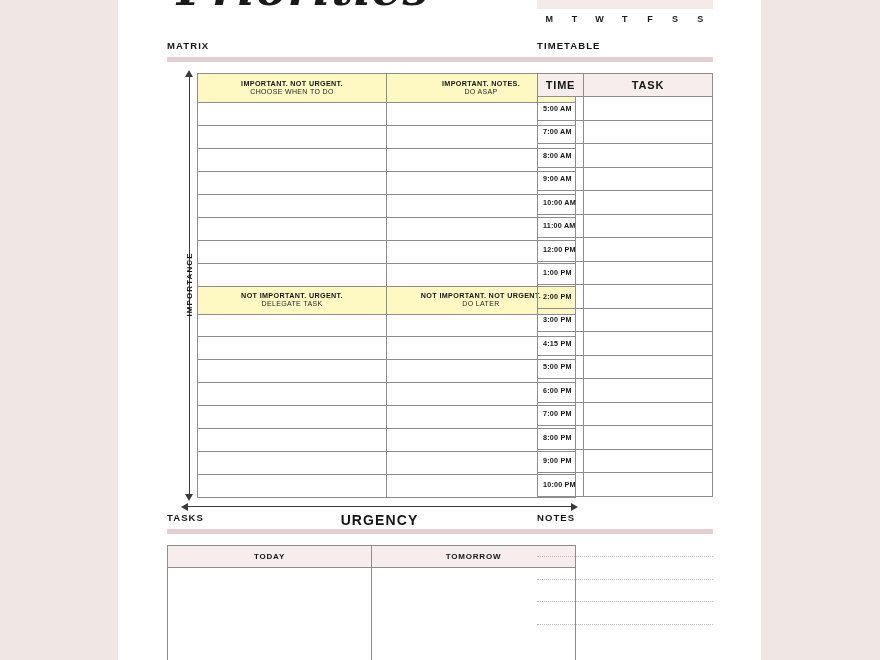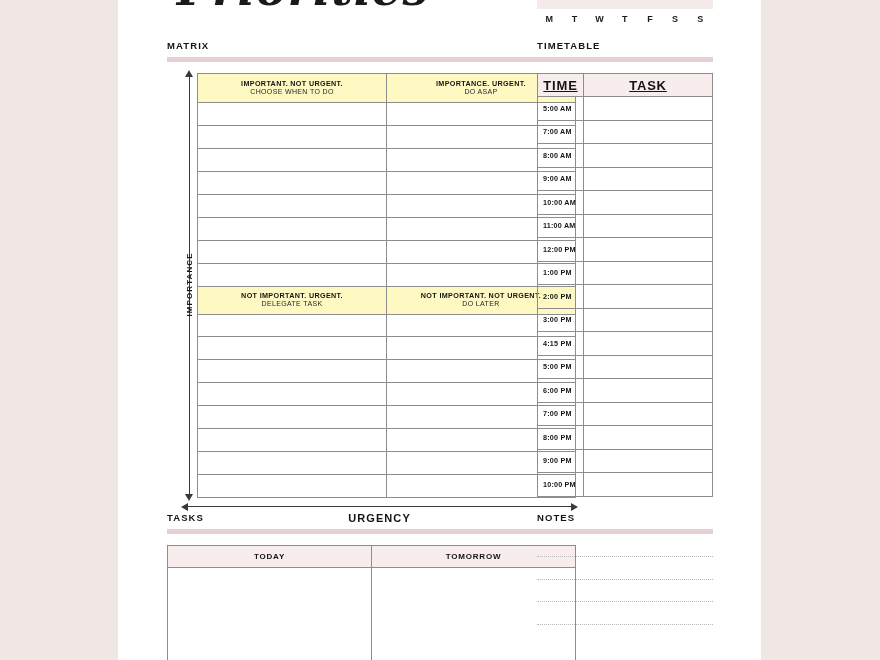--- a/index.html
+++ b/index.html
@@ -204,21 +204,21 @@
     border-top: 4.5px solid transparent;
     border-bottom: 4.5px solid transparent;
   }
   #urg-axis .arrow-l { left: -2px; border-right: 7px solid #3a3a3a; }
   #urg-axis .arrow-r { right: -2px; border-left: 7px solid #3a3a3a; }
   #urg-label {
     position: absolute;
     left: 0; right: 0;
     top: 11px;
     text-align: center;
-    font-size: 11px;
+    font-size: 14px;
     font-weight: 700;
     letter-spacing: 1.1px;
     color: #141414;
   }
 
   
   #timetable-block {
     position: absolute;
     left: 419px;
     top: 40px;
@@ -241,24 +241,23 @@
     padding-left: 5px;
     font-size: 7.2px;
     font-weight: 700;
     color: #141414;
     letter-spacing: .2px;
   }
   .tt-head .tt-time,
   .tt-head .tt-task {
     justify-content: center;
     padding-left: 0;
-    font-size: 13px;
+    font-size: 11px;
     letter-spacing: .8px;
     height: 22px;
-    text-decoration: underline;
   }
   .tt-task {
     flex: 1 1 auto;
     height: 22.5px;
     display: flex;
     align-items: center;
     font-weight: 700;
     color: #141414;
   }
 
@@ -343,21 +342,21 @@
         <div id="imp-label">IMPORTANCE</div>
       </div>
 
       <div id="matrix-grid">
         <div class="m-quad-head">
           <div>
             <div class="l1">IMPORTANT. NOT URGENT.</div>
             <div class="l2">CHOOSE WHEN TO DO</div>
           </div>
           <div>
-            <div class="l1">IMPORTANCE. URGENT.</div>
+            <div class="l1">IMPORTANT. NOTES.</div>
             <div class="l2">DO ASAP</div>
           </div>
         </div>
         <div id="matrix-top-rows" style="flex:1 1 0;display:flex;flex-direction:column;min-height:0;">
             <div class="m-row">
               <div></div>
               <div></div>
             </div>
             <div class="m-row">
               <div></div>

